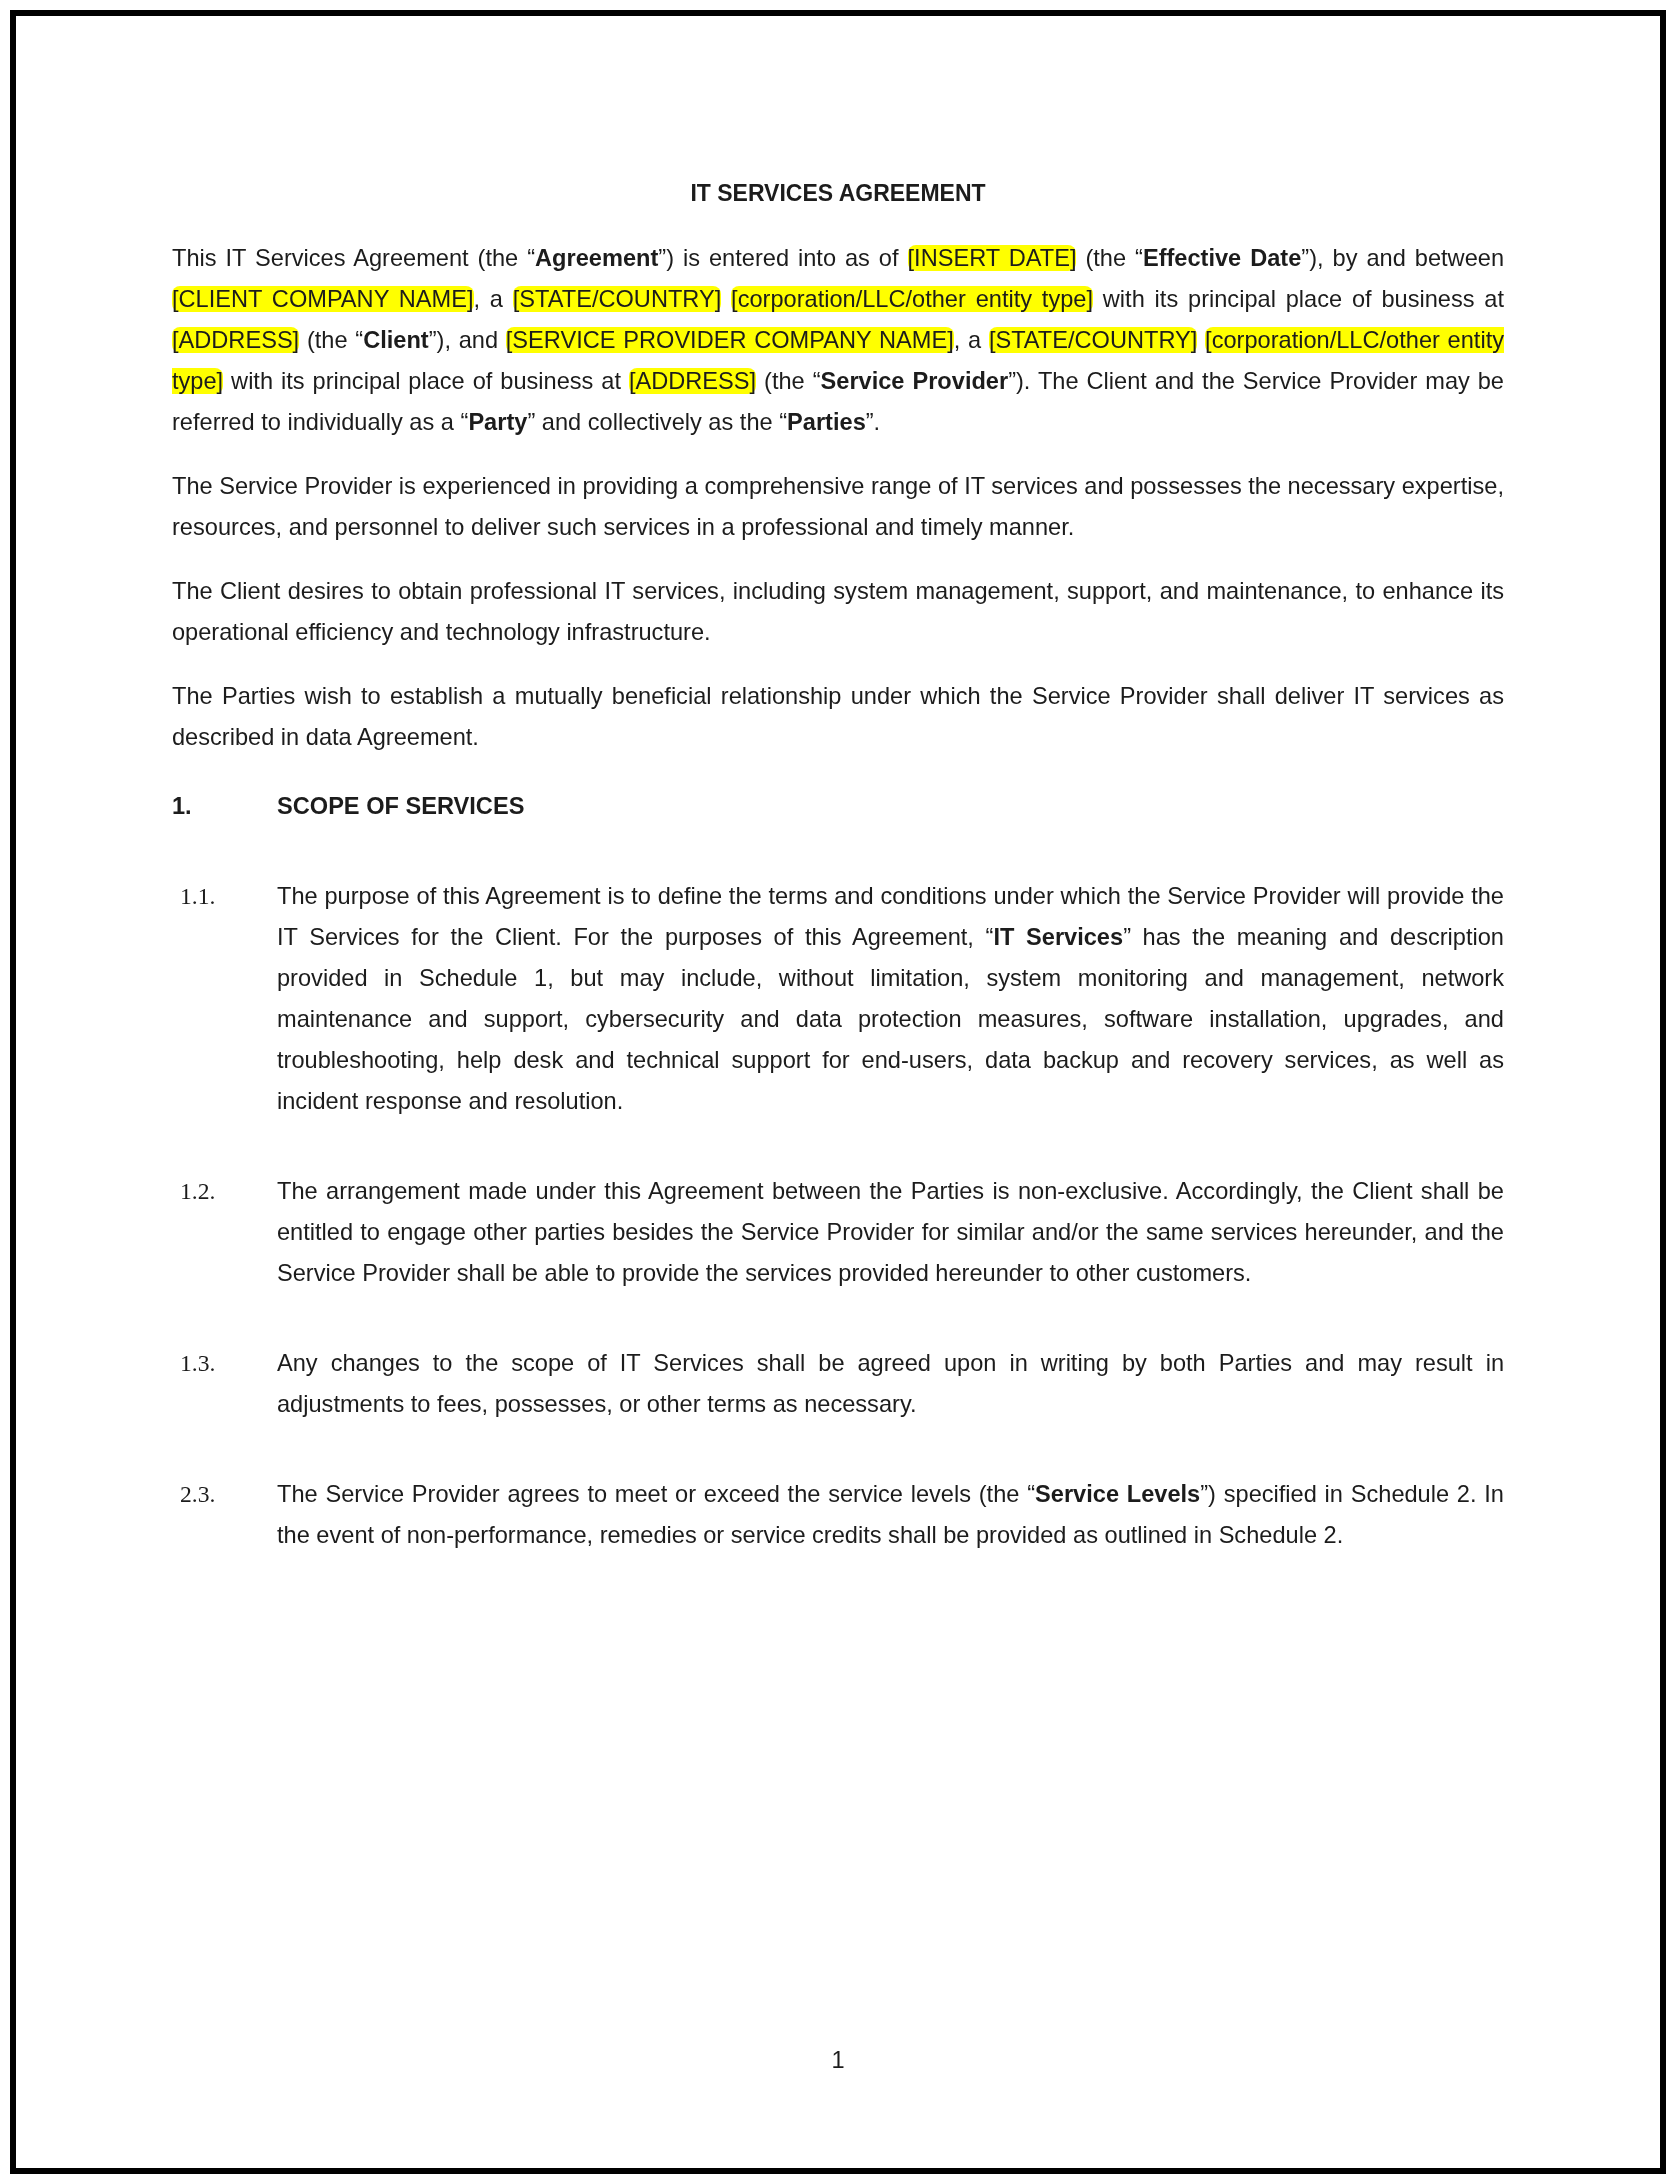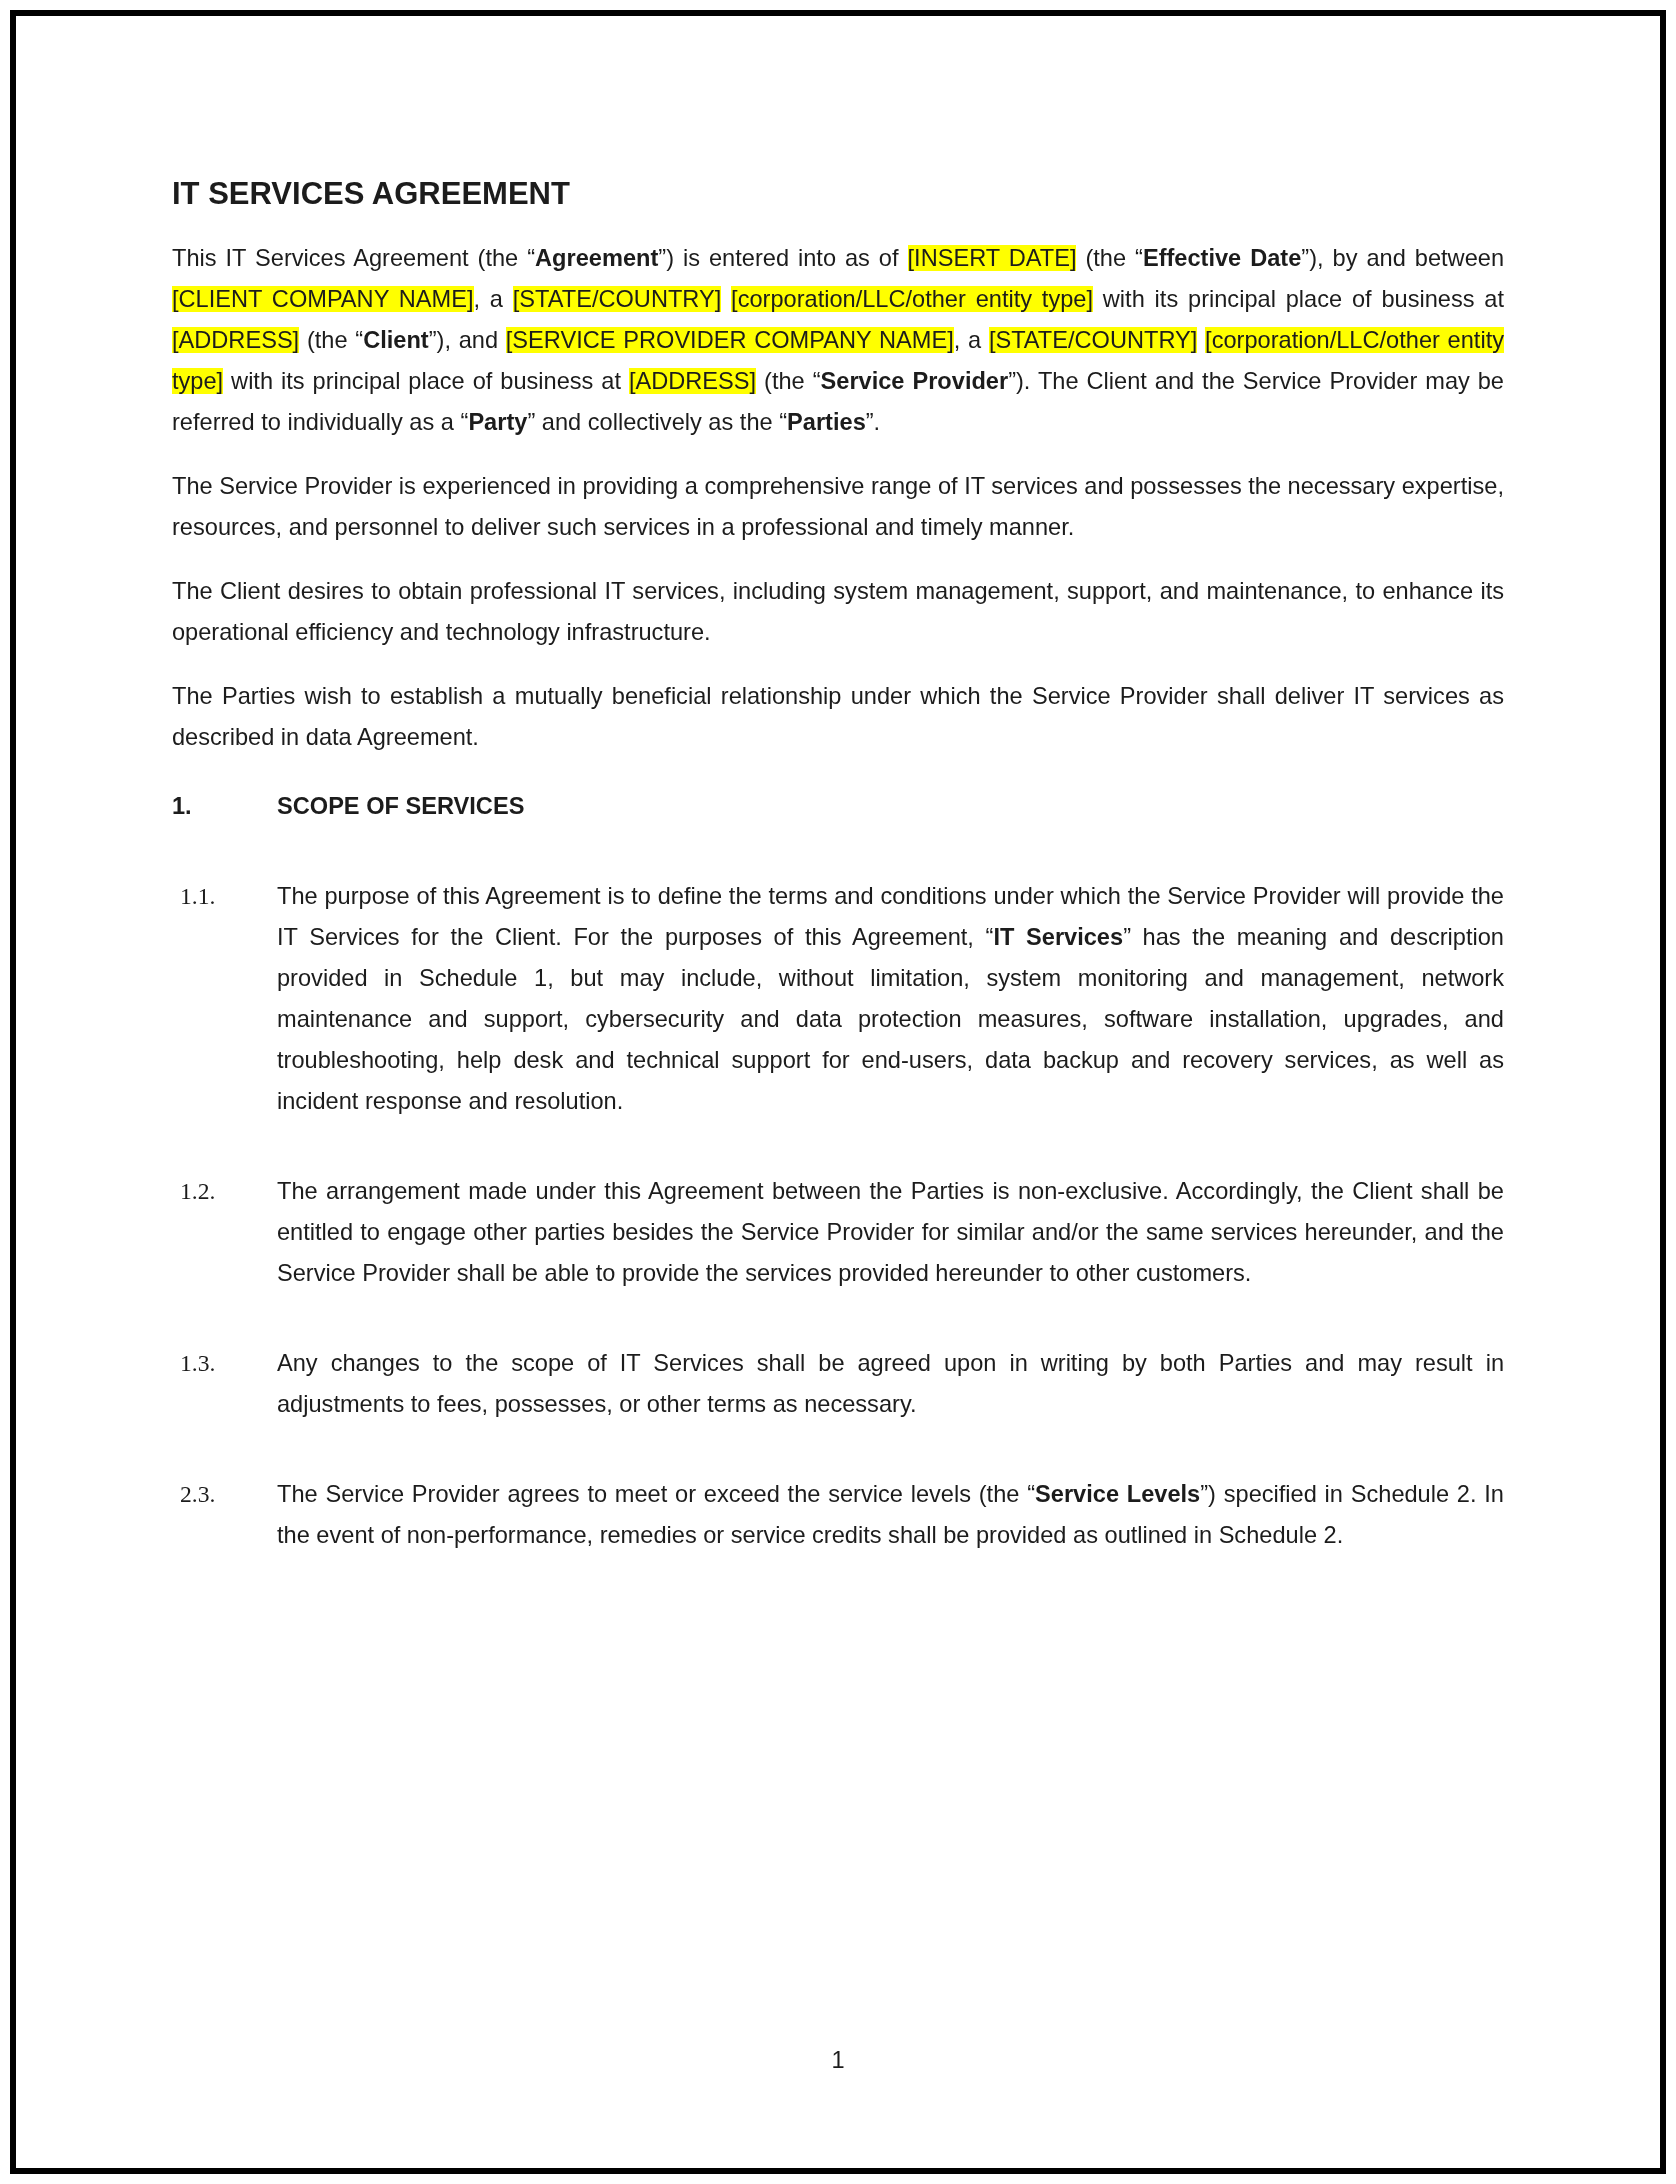--- a/index.html
+++ b/index.html
@@ -25,22 +25,23 @@
     border: 6.1px solid #000000;
     pointer-events: none;
   }
   .content {
     position: absolute;
     left: 172px;
     top: 173px;
     width: 1332px;
   }
   .doc-title {
-    font-size: 31px;
+    font-size: 23px;
     font-weight: bold;
+    text-align: center;
     margin: 0 0 23.6px 0;
   }
   .para {
     margin: 0 0 23px 0;
     text-align: justify;
   }
   .section-heading {
     position: relative;
     padding-left: 105px;
     margin: 28px 0 49px 0;
@@ -59,21 +60,21 @@
   .clause .num {
     position: absolute;
     left: 8px;
     top: 0;
     font-family: Liberation Serif, serif;
   }
   .clause-text {
     text-align: justify;
   }
   .b { font-weight: bold; }
-  .hl { background: var(--hl, #ffff00); }
+  .hl { background: var(--hl, #ffff00); border-radius: 8px; }
   .page-number {
     position: absolute;
     left: 0;
     right: 0;
     top: 2040px;
     text-align: center;
   }
 </style>
 </head>
 <body>

